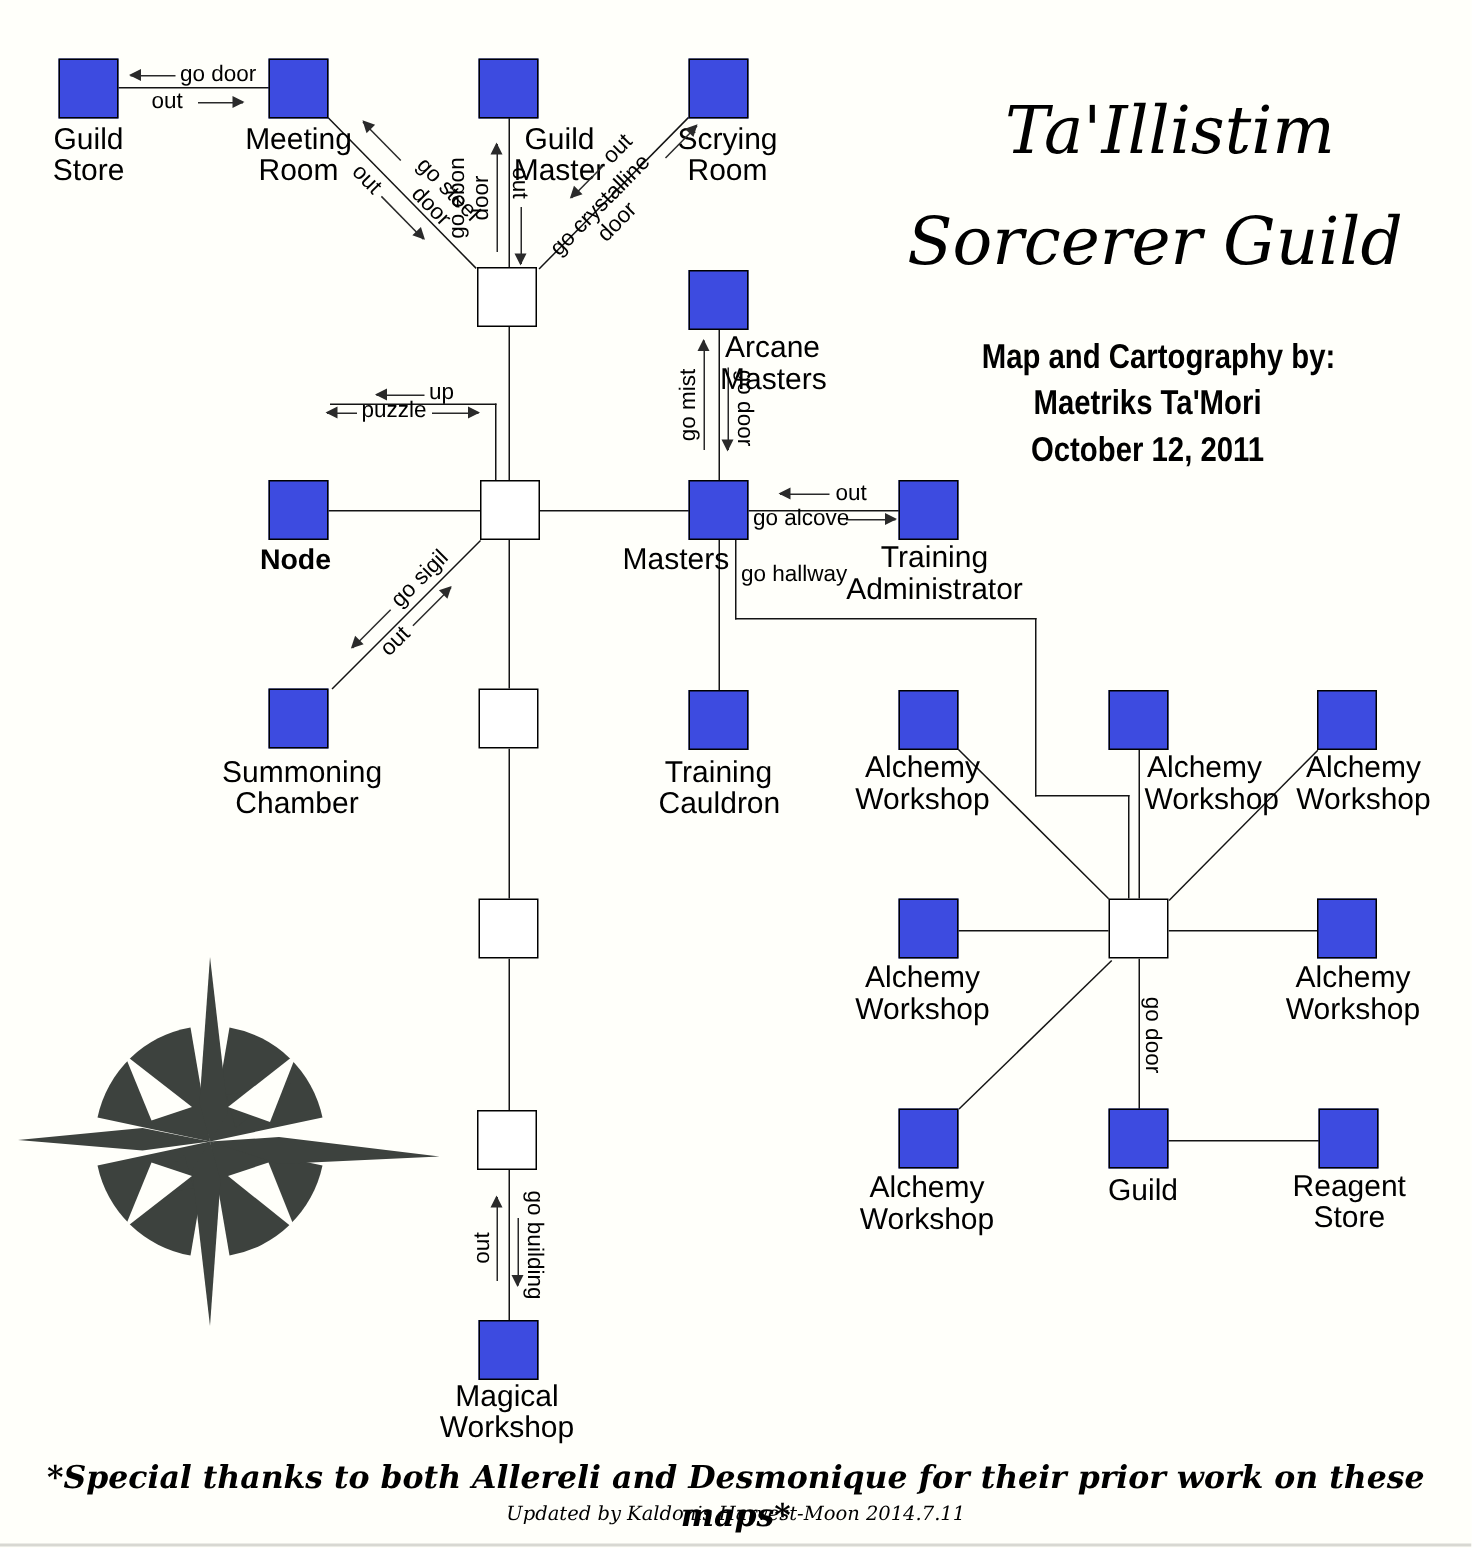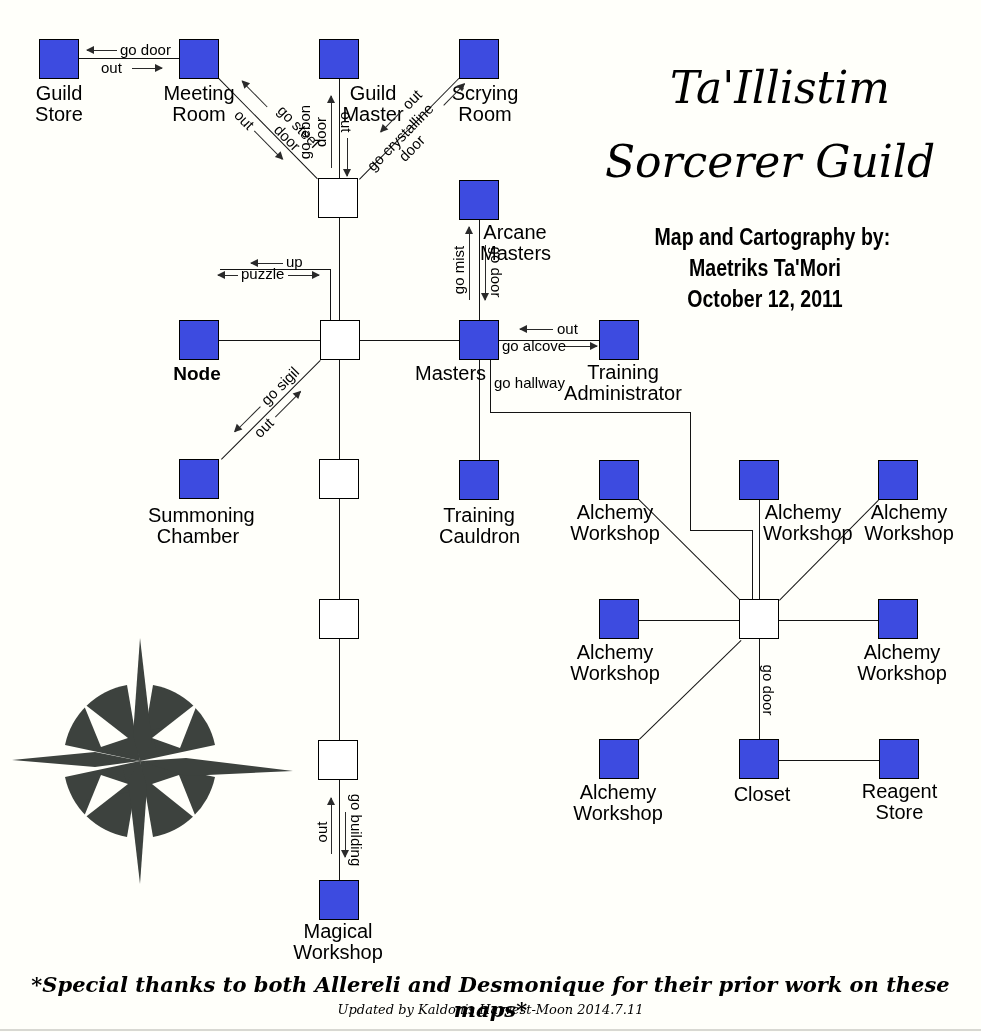--- a/index.html
+++ b/index.html
@@ -118,21 +118,21 @@
   <div class="rlabel" style="left:415px;top:363px;width:64px">Masters</div>
   <div class="rlabel" style="left:563px;top:362px;width:120px">Training Administrator</div>
   <div class="rlabel" style="left:148px;top:505px;width:100px">Summoning Chamber</div>
   <div class="rlabel" style="left:439px;top:505px;width:80px">Training Cauldron</div>
   <div class="rlabel" style="left:570px;top:502px;width:90px">Alchemy Workshop</div>
   <div class="rlabel" style="left:763px;top:502px;width:80px">Alchemy Workshop</div>
   <div class="rlabel" style="left:864px;top:502px;width:90px">Alchemy Workshop</div>
   <div class="rlabel" style="left:570px;top:642px;width:90px">Alchemy Workshop</div>
   <div class="rlabel" style="left:857px;top:642px;width:90px">Alchemy Workshop</div>
   <div class="rlabel" style="left:573px;top:782px;width:90px">Alchemy Workshop</div>
-  <div class="rlabel" style="left:729px;top:784px;width:66px">Closet</div>
+  <div class="rlabel" style="left:729px;top:784px;width:66px">Guild</div>
   <div class="rlabel" style="left:857px;top:781px;width:85px">Reagent Store</div>
   <div class="rlabel" style="left:293px;top:921px;width:90px">Magical Workshop</div>
 
   <div class="harr l" style="left:87px;top:50px;width:30px"></div>
   <div class="xlabel" style="left:120px;top:42px">go door</div>
   <div class="xlabel" style="left:101px;top:60px">out</div>
   <div class="harr r" style="left:132px;top:68px;width:30px"></div>
 
   <div class="diag" style="left:272px;top:124px;transform:translate(-50%,-50%) rotate(45.5deg)">
     <div class="drow">

